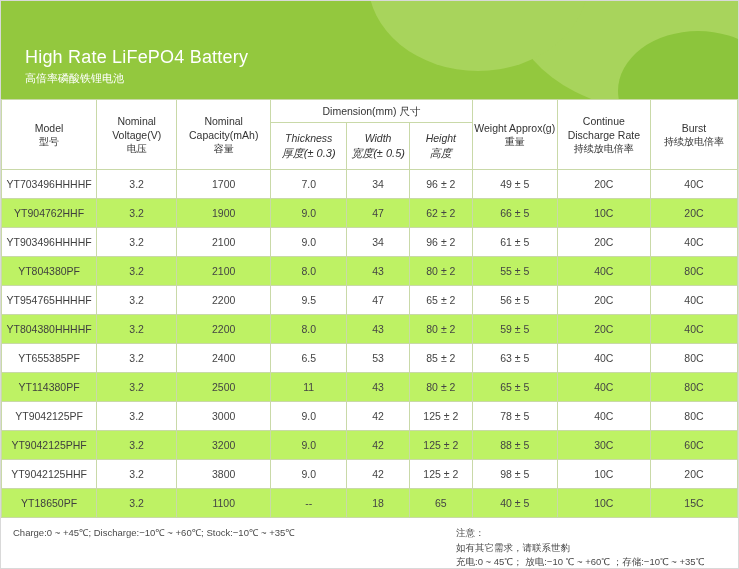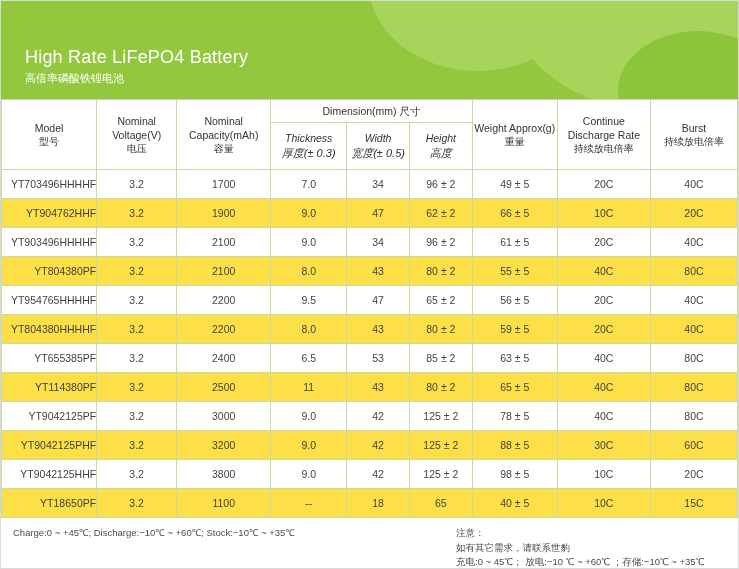--- a/index.html
+++ b/index.html
@@ -109,25 +109,24 @@
   .dim-sub .cn {
     font-size: 11px;
   }
   tbody tr {
     height: 29px;
   }
   tbody tr.even td {
     background: #ffffff;
   }
   tbody tr.odd td {
-    background: #fde047;
+    background: #bef264;
   }
   tbody td.model {
     color: #3f3f3f;
-    text-align: right;
   }
   
   .notes {
     position: relative;
     padding: 8px 10px 6px 12px;
     font-size: 9.5px;
     color: #4a4a4a;
     line-height: 1.55;
   }
   .notes-left {

